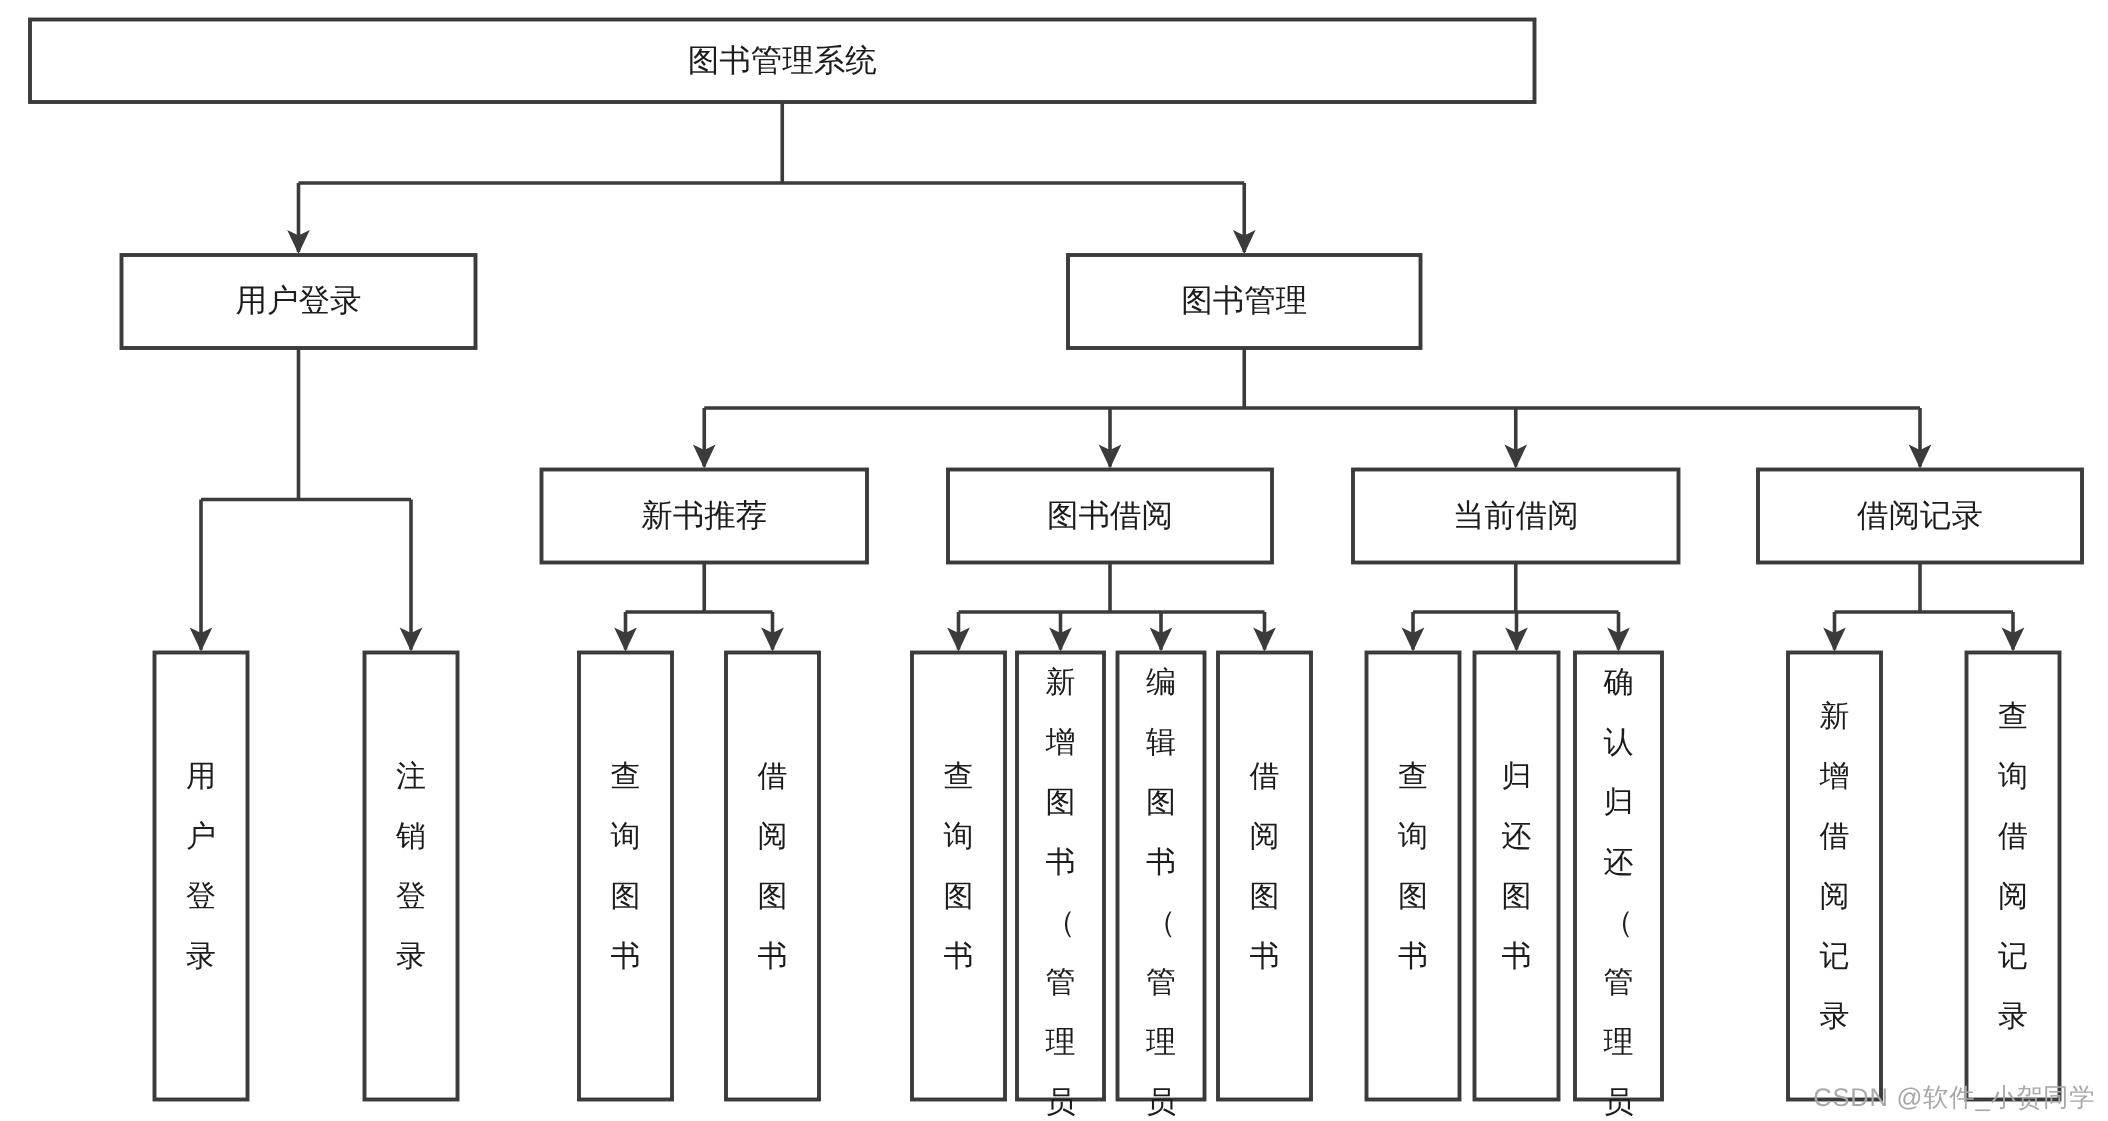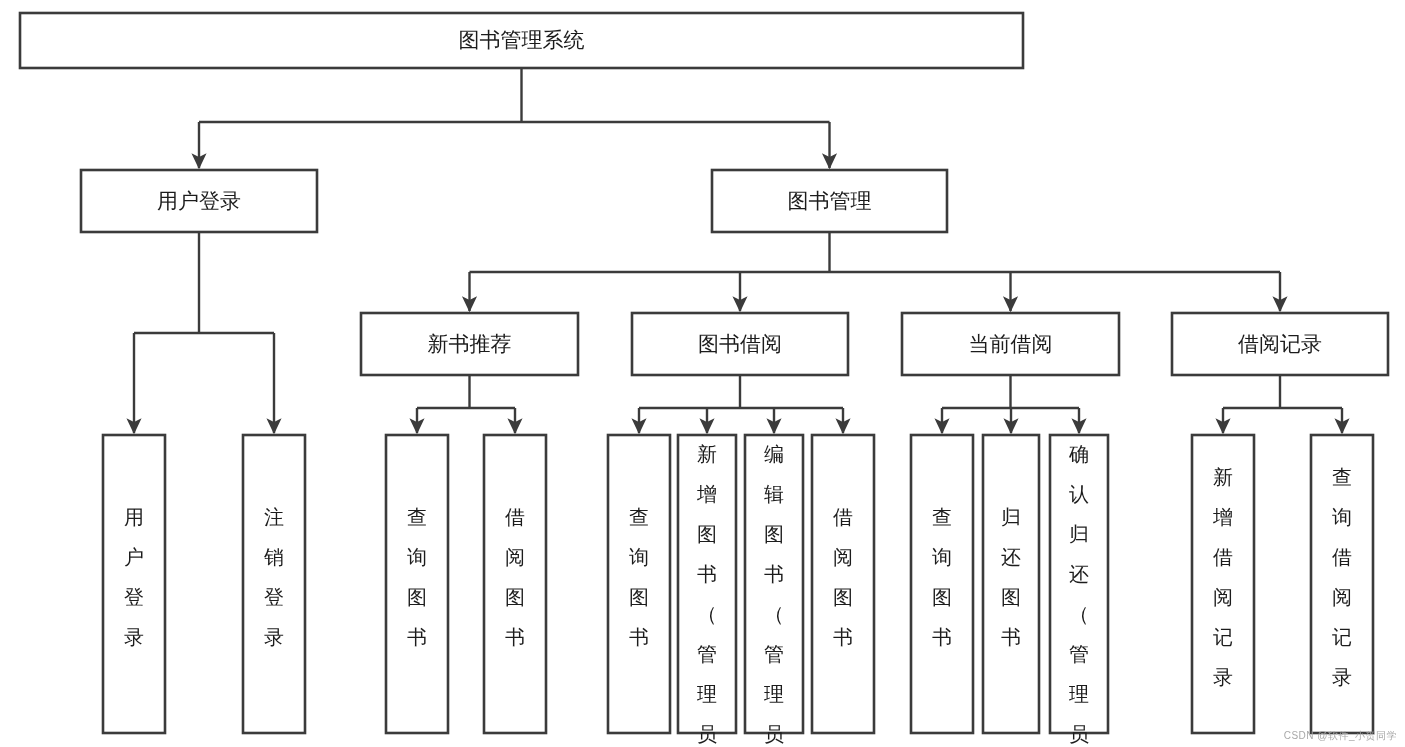--- a/index.html
+++ b/index.html
@@ -14,21 +14,21 @@
     fill:#1c1c1c;font-family:"Liberation Sans","DejaVu Sans",sans-serif;
     font-size:21px;text-anchor:middle;dominant-baseline:middle;
   }
   .node-label-vert{
     fill:#1c1c1c;font-family:"Liberation Sans","DejaVu Sans",sans-serif;
     font-size:20px;text-anchor:middle;
   }
   .edge{stroke:#3b3b3b;stroke-width:2.4;fill:none;}
   .watermark{
     position:absolute;right:8px;bottom:4px;
-    font-size:10px;color:#a8a8a8;letter-spacing:.5px;
+    font-size:17px;color:#a8a8a8;letter-spacing:.5px;
     font-family:"Liberation Sans","DejaVu Sans",sans-serif;
     white-space:nowrap;user-select:none;
   }
 </style>
 </head>
 <body>
 
 <div id="stage">
 
   <svg id="diagram" viewBox="0 0 1405 747">

